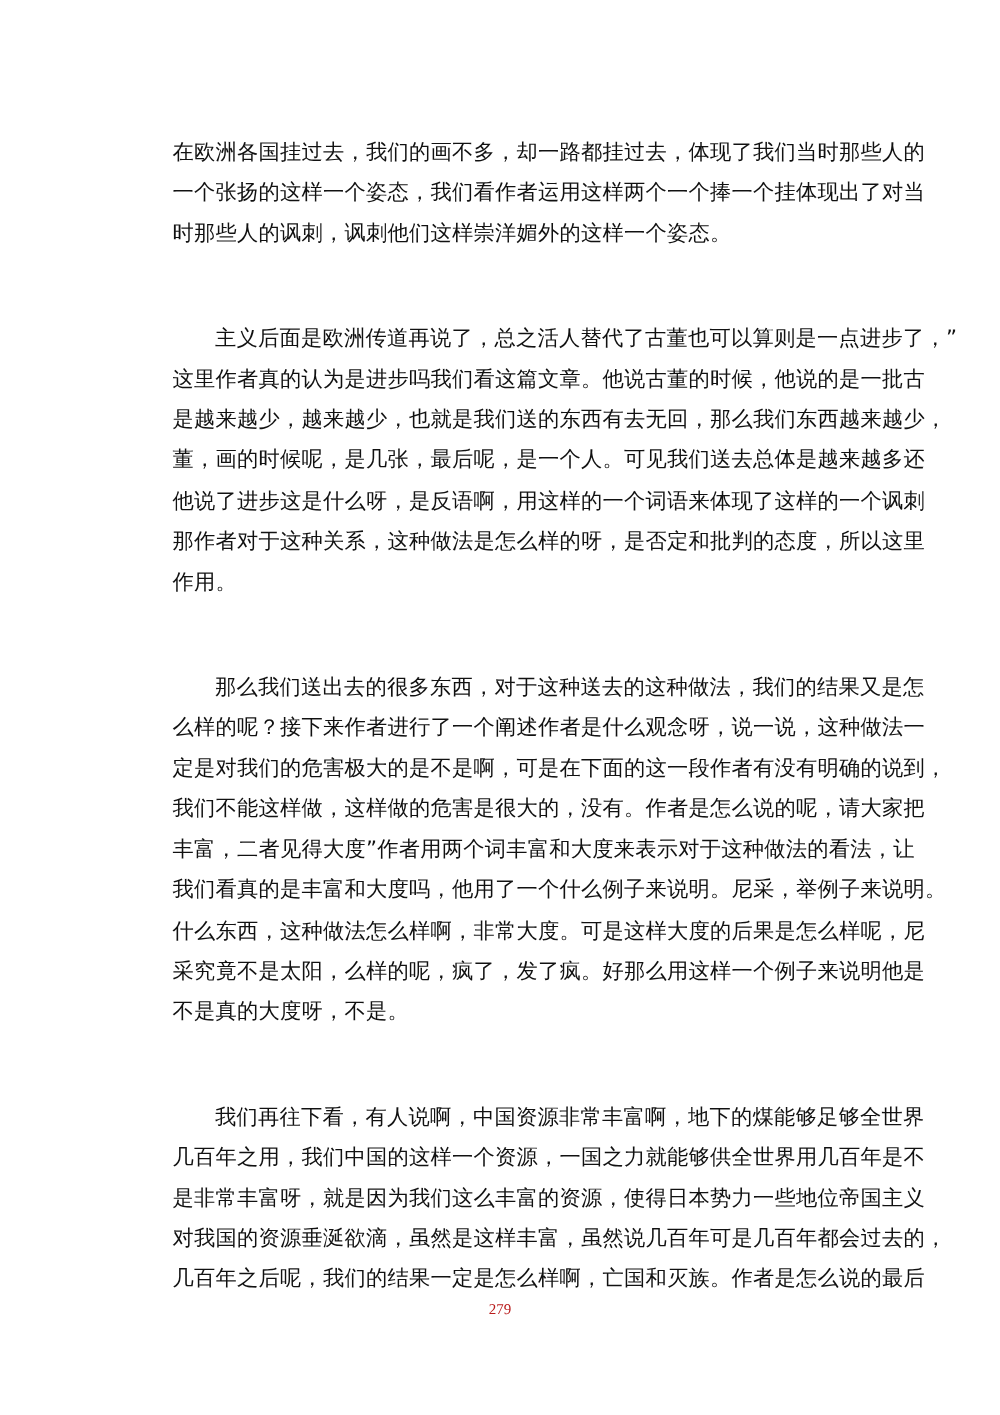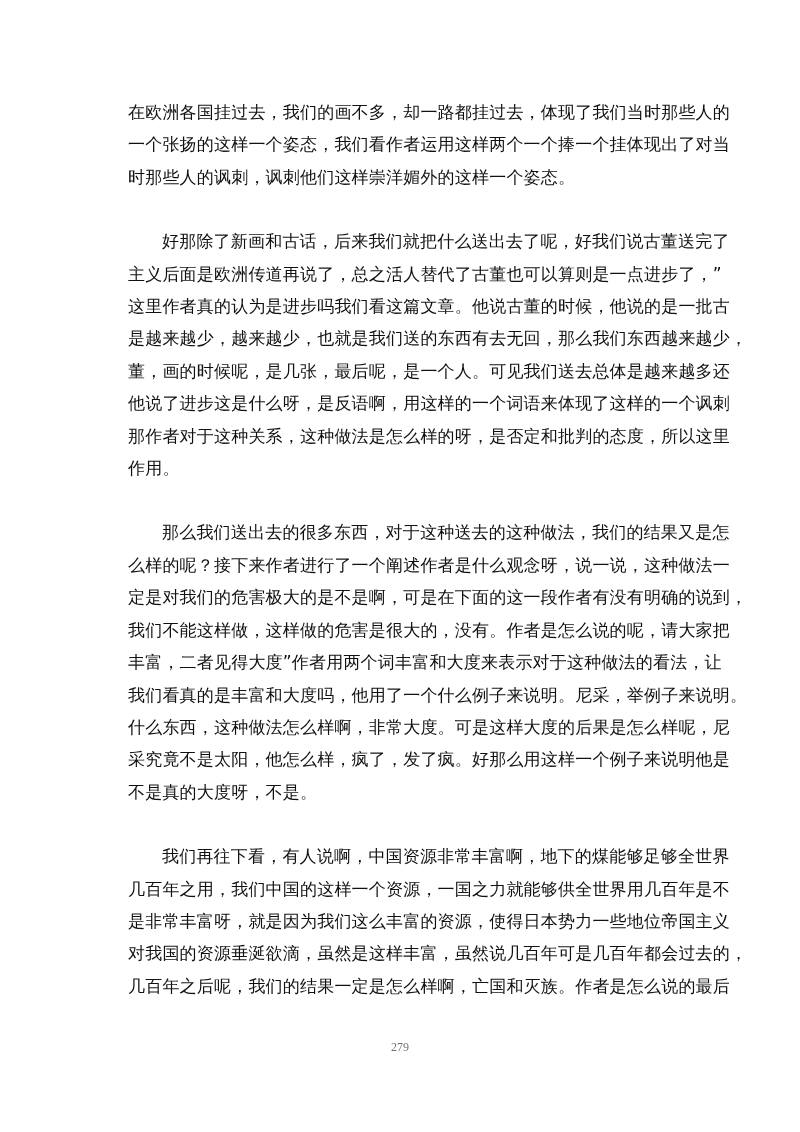--- a/index.html
+++ b/index.html
@@ -1,61 +1,60 @@
 <!DOCTYPE html>
 <html><head>
 <meta charset="utf-8">
 <style>
   html, body { margin: 0; padding: 0; background: #ffffff; }
   body { width: 800px; height: 1132px; position: relative; overflow: hidden;
          font-family: "DejaVu Sans", "Liberation Sans", sans-serif; color: #111111; }
   .page { position: absolute; left: 0; top: 0; width: 800px; height: 1132px; background: #ffffff; }
   .body-text { position: absolute; left: 122px; top: 90px; width: 558px; }
-  .para { margin: 6px; font-size: 17px; line-height: 32.4px; text-align: justify;
+  .para { margin: 16px; font-size: 17px; line-height: 32.4px; text-align: justify;
           text-align-last: left; letter-spacing: 0.2px; }
   .para .ln { display: block; white-space: nowrap; }
   .para.indent .ln:first-child { text-indent: 34px; }
   .gap { height: 20px; }
   .page-number { position: absolute; left: 0; width: 800px; top: 1040px; text-align: center;
-                 font-family: "Liberation Serif", serif; font-size: 12px; color: #737373; }
+                 font-family: "Liberation Serif", serif; font-size: 12px; color: #b91c1c; }
 </style>
 </head>
 <body>
 
 <div class="page">
   <div class="body-text">
 
     <p class="para">
       <span class="ln">在欧洲各国挂过去，我们的画不多，却一路都挂过去，体现了我们当时那些人的</span>
       <span class="ln">一个张扬的这样一个姿态，我们看作者运用这样两个一个捧一个挂体现出了对当</span>
       <span class="ln">时那些人的讽刺，讽刺他们这样崇洋媚外的这样一个姿态。</span>
     </p>
     <div class="gap"></div>
 
     <p class="para indent">
-      <span class="ln">好那除了新画和古话，后来我们就把什么送出去了呢，好我们说古董送完了</span>
       <span class="ln">主义后面是欧洲传道再说了，总之活人替代了古董也可以算则是一点进步了，”</span>
       <span class="ln">这里作者真的认为是进步吗我们看这篇文章。他说古董的时候，他说的是一批古</span>
       <span class="ln">是越来越少，越来越少，也就是我们送的东西有去无回，那么我们东西越来越少，</span>
       <span class="ln">董，画的时候呢，是几张，最后呢，是一个人。可见我们送去总体是越来越多还</span>
       <span class="ln">他说了进步这是什么呀，是反语啊，用这样的一个词语来体现了这样的一个讽刺</span>
       <span class="ln">那作者对于这种关系，这种做法是怎么样的呀，是否定和批判的态度，所以这里</span>
       <span class="ln">作用。</span>
     </p>
     <div class="gap"></div>
 
     <p class="para indent">
       <span class="ln">那么我们送出去的很多东西，对于这种送去的这种做法，我们的结果又是怎</span>
       <span class="ln">么样的呢？接下来作者进行了一个阐述作者是什么观念呀，说一说，这种做法一</span>
       <span class="ln">定是对我们的危害极大的是不是啊，可是在下面的这一段作者有没有明确的说到，</span>
       <span class="ln">我们不能这样做，这样做的危害是很大的，没有。作者是怎么说的呢，请大家把</span>
       <span class="ln">丰富，二者见得大度”作者用两个词丰富和大度来表示对于这种做法的看法，让</span>
       <span class="ln">我们看真的是丰富和大度吗，他用了一个什么例子来说明。尼采，举例子来说明。</span>
       <span class="ln">什么东西，这种做法怎么样啊，非常大度。可是这样大度的后果是怎么样呢，尼</span>
-      <span class="ln">采究竟不是太阳，他怎么样，疯了，发了疯。好那么用这样一个例子来说明他是</span>
+      <span class="ln">采究竟不是太阳，么样的呢，疯了，发了疯。好那么用这样一个例子来说明他是</span>
       <span class="ln">不是真的大度呀，不是。</span>
     </p>
     <div class="gap"></div>
 
     <p class="para indent">
       <span class="ln">我们再往下看，有人说啊，中国资源非常丰富啊，地下的煤能够足够全世界</span>
       <span class="ln">几百年之用，我们中国的这样一个资源，一国之力就能够供全世界用几百年是不</span>
       <span class="ln">是非常丰富呀，就是因为我们这么丰富的资源，使得日本势力一些地位帝国主义</span>
       <span class="ln">对我国的资源垂涎欲滴，虽然是这样丰富，虽然说几百年可是几百年都会过去的，</span>
       <span class="ln">几百年之后呢，我们的结果一定是怎么样啊，亡国和灭族。作者是怎么说的最后</span>

